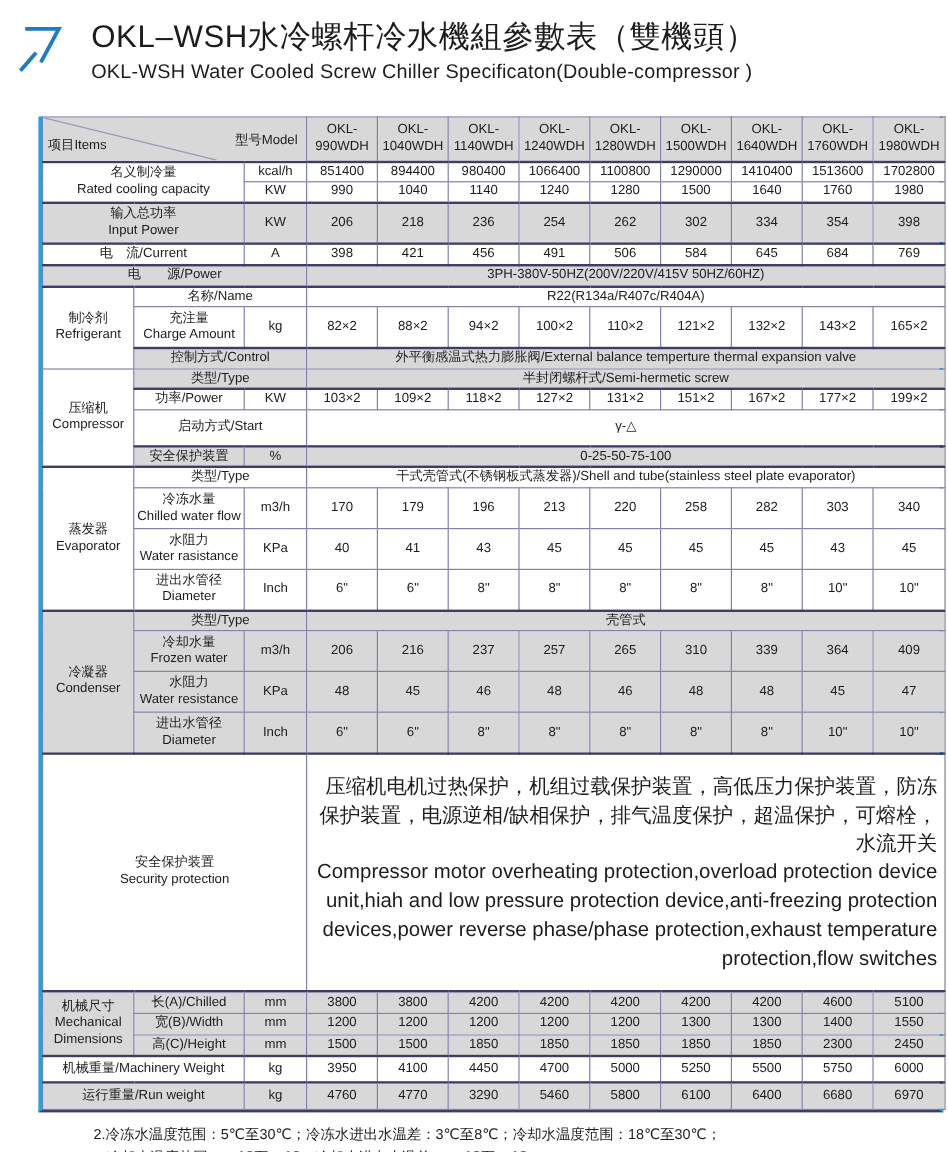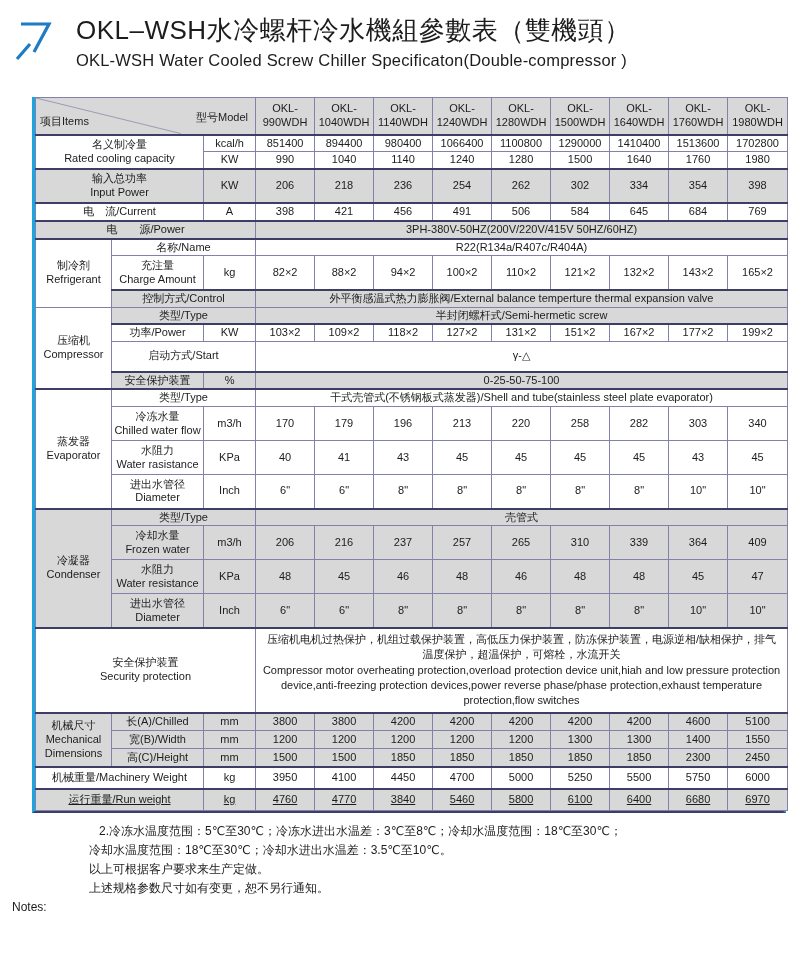--- a/index.html
+++ b/index.html
@@ -39,26 +39,26 @@
     padding:1px 2px;line-height:1.25;overflow:hidden;
   }
   td.bgG{background:var(--band);}
   td.bgW{background:#fff;}
   tr.band>td{border-top:2px solid var(--thick);}
   tr.head-row td{background:var(--band);}
   td.corner{position:relative;height:37px;}
   td.corner .diag{position:absolute;left:0;top:0;width:100%;height:100%;}
   td.corner .items{position:absolute;left:4px;bottom:5px;font-size:11px;}
   td.corner .model{position:absolute;right:7px;bottom:9px;font-size:11px;}
-  td.sec{text-align:center;padding:3px 6px;font-size:11px;line-height:1.4;}
+  td.sec{text-align:right;padding:15px 6px;font-size:17px;line-height:1.4;}
   td.sec div{margin:0;}
   
   .notes{margin-top:9px;font-size:12px;line-height:1.58;}
   .notes-zh div.ind0{margin-left:41px;}
-  .notes-zh div.ind1{margin-left:99px;}
+  .notes-zh div.ind1{margin-left:78px;}
   .notes-zh div.ind2{margin-left:89px;}
   .notes-en{margin-left:12px;}
 </style>
 </head>
 <body>
 
 <div class="page-header">
   <span class="logo">
     <svg width="46" height="44" viewBox="0 0 46 44">
       <path d="M12,5 H40 L25,33" fill="none" stroke="#1e7bc4" stroke-width="3.2"></path>
@@ -450,28 +450,28 @@
           <td class="bgW">3950</td>
           <td class="bgW">4100</td>
           <td class="bgW">4450</td>
           <td class="bgW">4700</td>
           <td class="bgW">5000</td>
           <td class="bgW">5250</td>
           <td class="bgW">5500</td>
           <td class="bgW">5750</td>
           <td class="bgW">6000</td>
         </tr>
-        <tr class="band" style="height: 22px; text-decoration: underline;">
+        <tr class="band" style="height: 22px;">
           <td class="bgG" colspan="2">
             <div>运行重量/Run weight</div>
           </td>
           <td class="bgG">kg</td>
           <td class="bgG">4760</td>
           <td class="bgG">4770</td>
-          <td class="bgG">3840</td>
+          <td class="bgG">3290</td>
           <td class="bgG">5460</td>
           <td class="bgG">5800</td>
           <td class="bgG">6100</td>
           <td class="bgG">6400</td>
           <td class="bgG">6680</td>
           <td class="bgG">6970</td>
         </tr>
       </tbody>
   </table>
 </div>

